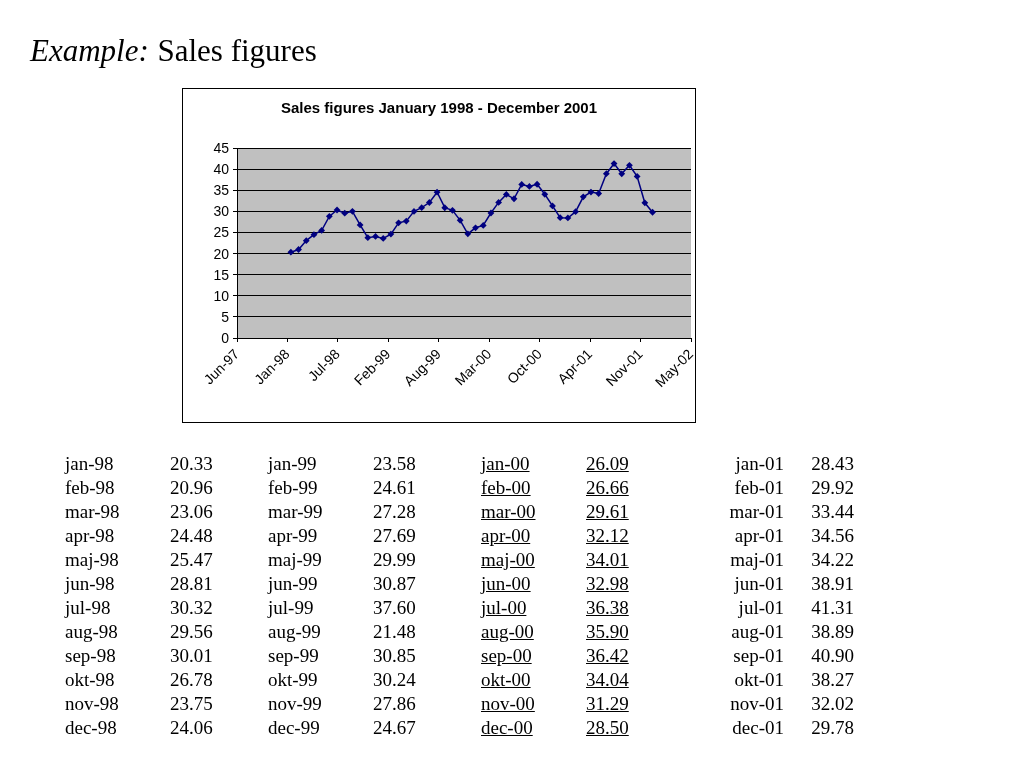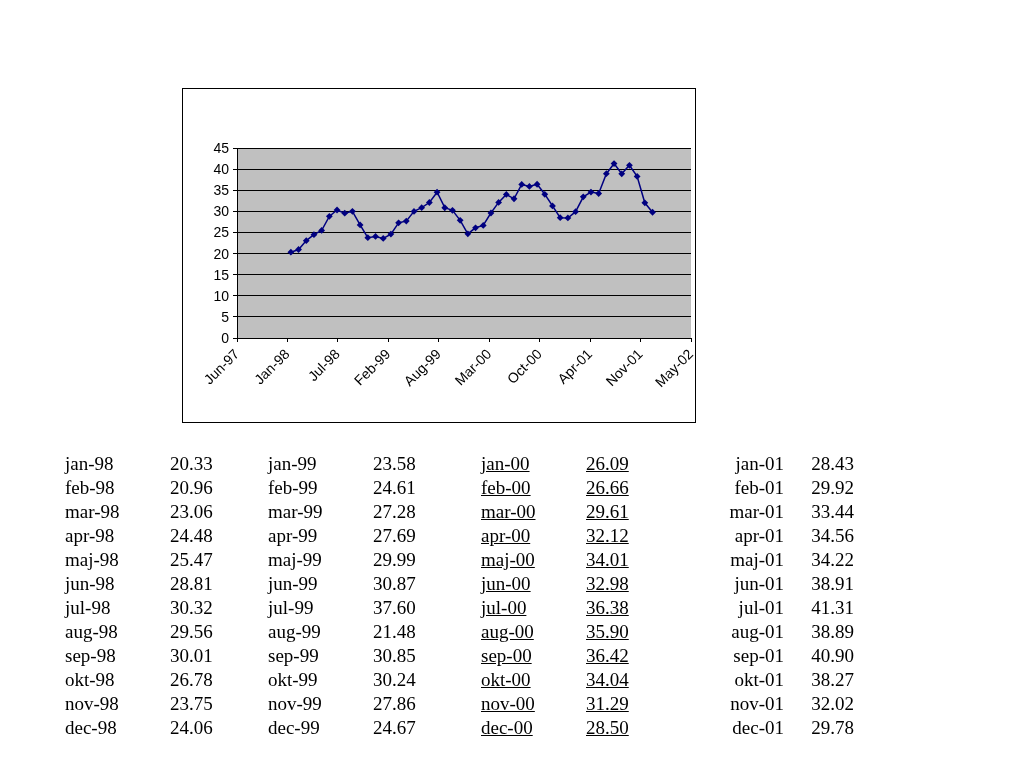--- a/index.html
+++ b/index.html
@@ -40,20 +40,23 @@
   .table-group:nth-child(2) { left:203px; }
   .table-group:nth-child(3) { left:416px;text-decoration:underline; }
   .table-group:nth-child(4) { left:614px;text-align:right; }
   .cell { white-space:nowrap; }
 </style>
 </head>
 <body>
 
 <div class="slide">
 
+  <div class="slide-title">
+    <span class="italic">Example:</span><span>Sales figures</span>
+  </div>
 
   <div class="chart-frame">
     <svg id="chart-svg" class="chart-svg" width="512" height="333">
         <rect x="54" y="59" width="454" height="190" fill="#c0c0c0"></rect>
         <g>
           <line x1="54" y1="249" x2="508" y2="249" stroke="#000000" stroke-width="1" shape-rendering="crispEdges"></line>
           <line x1="50" y1="249" x2="54" y2="249" stroke="#000" stroke-width="1" shape-rendering="crispEdges"></line>
           <line x1="54" y1="227.88888888888889" x2="508" y2="227.88888888888889" stroke="#000000" stroke-width="1" shape-rendering="crispEdges"></line>
           <line x1="50" y1="227.88888888888889" x2="54" y2="227.88888888888889" stroke="#000" stroke-width="1" shape-rendering="crispEdges"></line>
           <line x1="54" y1="206.77777777777777" x2="508" y2="206.77777777777777" stroke="#000000" stroke-width="1" shape-rendering="crispEdges"></line>
@@ -154,20 +157,21 @@
           <path d="M 415.66101694915255 101.11555555555557 L 419.06101694915253 104.51555555555558 L 415.66101694915255 107.91555555555558 L 412.2610169491526 104.51555555555558 Z" fill="#000080"></path>
           <path d="M 423.35593220338984 81.31333333333333 L 426.7559322033898 84.71333333333334 L 423.35593220338984 88.11333333333334 L 419.95593220338986 84.71333333333334 Z" fill="#000080"></path>
           <path d="M 431.0508474576271 71.17999999999998 L 434.4508474576271 74.57999999999998 L 431.0508474576271 77.97999999999999 L 427.65084745762715 74.57999999999998 Z" fill="#000080"></path>
           <path d="M 438.7457627118644 81.39777777777778 L 442.1457627118644 84.79777777777778 L 438.7457627118644 88.19777777777779 L 435.34576271186444 84.79777777777778 Z" fill="#000080"></path>
           <path d="M 446.4406779661017 72.91111111111113 L 449.8406779661017 76.31111111111113 L 446.4406779661017 79.71111111111114 L 443.0406779661017 76.31111111111113 Z" fill="#000080"></path>
           <path d="M 454.135593220339 84.01555555555552 L 457.53559322033897 87.41555555555553 L 454.135593220339 90.81555555555553 L 450.735593220339 87.41555555555553 Z" fill="#000080"></path>
           <path d="M 461.8305084745763 110.40444444444444 L 465.23050847457625 113.80444444444444 L 461.8305084745763 117.20444444444445 L 458.4305084745763 113.80444444444444 Z" fill="#000080"></path>
           <path d="M 469.52542372881356 119.86222222222221 L 472.92542372881354 123.26222222222222 L 469.52542372881356 126.66222222222223 L 466.1254237288136 123.26222222222222 Z" fill="#000080"></path>
         </g>
       </svg>
+    <div class="chart-title">Sales figures January 1998 - December 2001</div>
   </div>
 
   <div id="data-table" class="data-table">
       <div class="table-group">
         <div class="cell">jan-98</div>
         <div class="cell">20.33</div>
         <div class="cell">feb-98</div>
         <div class="cell">20.96</div>
         <div class="cell">mar-98</div>
         <div class="cell">23.06</div>

